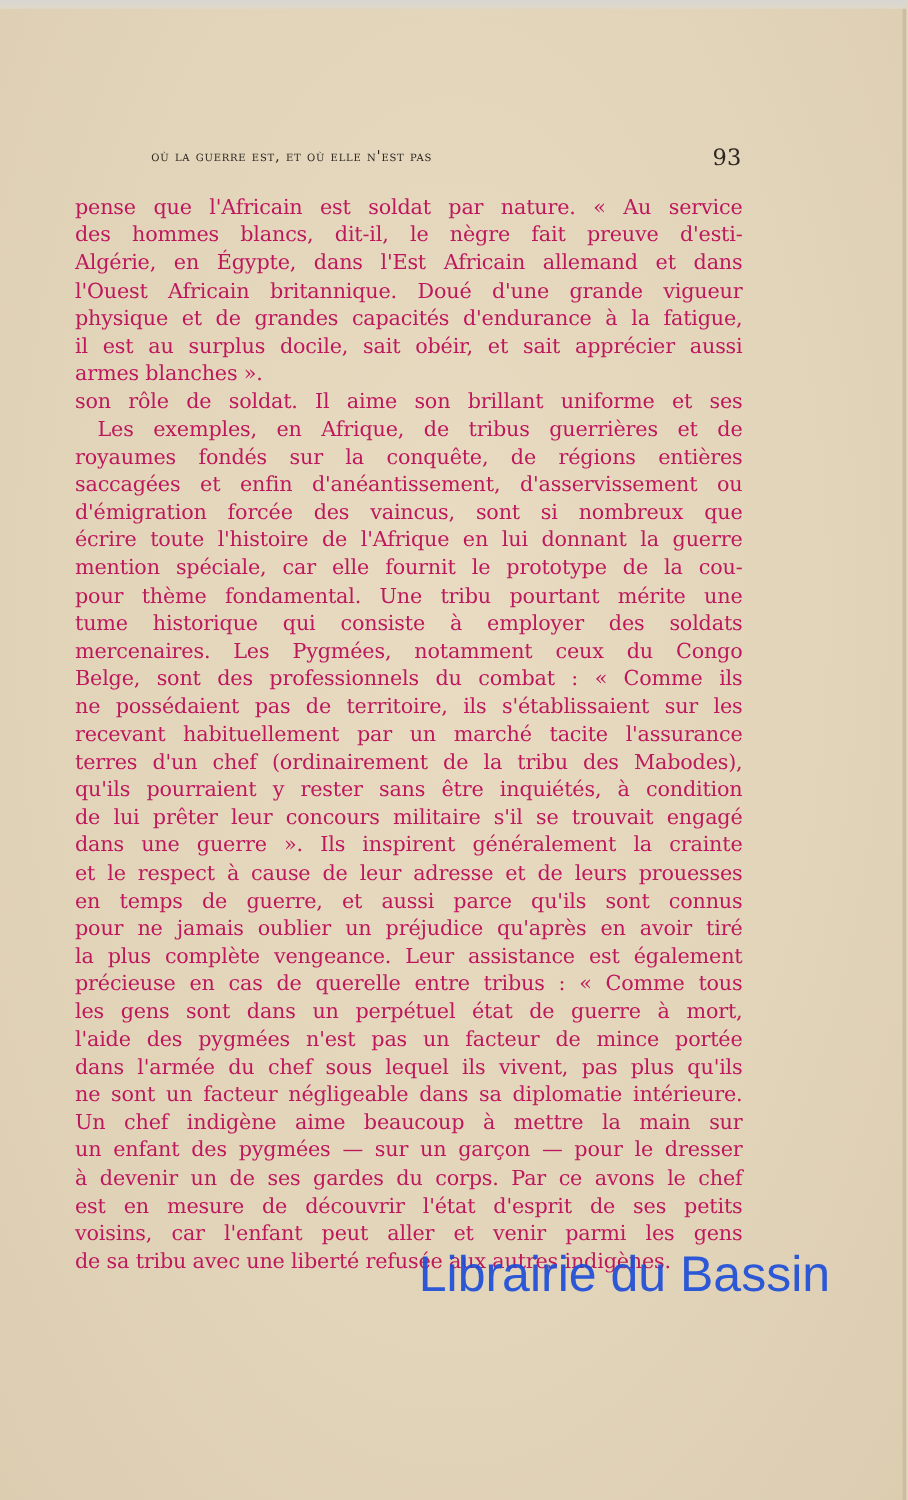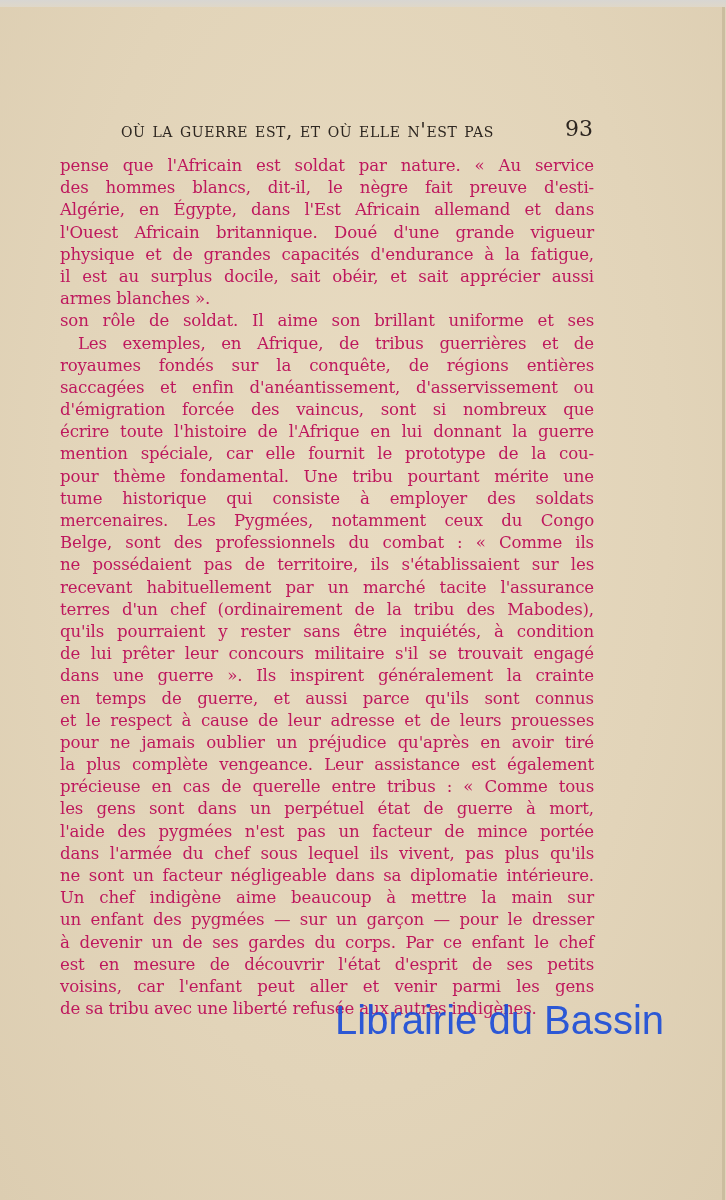--- a/index.html
+++ b/index.html
@@ -17,26 +17,26 @@
     background: radial-gradient(ellipse at 50% 40%, #e8dbc1 0%, #e2d4b9 60%, #dccdb1 100%);
     border-right: 3px solid #cbbd9f;
   }
   .running-head {
     position: absolute; top: 116px; left: 60px; width: 533px;
     font-family: "DejaVu Serif", serif;
     color: #2d2620;
   }
   .running-title {
     position: absolute; left: 61px; top: 2px;
-    font-variant: small-caps; font-size: 20px; letter-spacing: 0.6px;
+    font-variant: small-caps; font-size: 12px; letter-spacing: 0.6px;
     white-space: nowrap;
   }
   .page-number {
     position: absolute; right: 0; top: 0;
-    font-size: 22px;
+    font-size: 18px;
   }
   .body-text {
     position: absolute; left: 60px; top: 155px; width: 534px;
     font-family: "DejaVu Serif", serif;
     font-size: 16.6px;
     line-height: 22.2px;
     color: #be185d;
     letter-spacing: -0.15px;
   }
   .line {
@@ -86,31 +86,31 @@
     <span class="line">pour thème fondamental. Une tribu pourtant mérite une</span>
     <span class="line">tume historique qui consiste à employer des soldats</span>
     <span class="line">mercenaires. Les Pygmées, notamment ceux du Congo</span>
     <span class="line">Belge, sont des professionnels du combat : « Comme ils</span>
     <span class="line">ne possédaient pas de territoire, ils s'établissaient sur les</span>
     <span class="line">recevant habituellement par un marché tacite l'assurance</span>
     <span class="line">terres d'un chef (ordinairement de la tribu des Mabodes),</span>
     <span class="line">qu'ils pourraient y rester sans être inquiétés, à condition</span>
     <span class="line">de lui prêter leur concours militaire s'il se trouvait engagé</span>
     <span class="line">dans une guerre ». Ils inspirent généralement la crainte</span>
+    <span class="line">et le respect à cause de leur adresse et de leurs prouesses</span>
     <span class="line">en temps de guerre, et aussi parce qu'ils sont connus</span>
-    <span class="line">et le respect à cause de leur adresse et de leurs prouesses</span>
     <span class="line">pour ne jamais oublier un préjudice qu'après en avoir tiré</span>
     <span class="line">la plus complète vengeance. Leur assistance est également</span>
     <span class="line">précieuse en cas de querelle entre tribus : « Comme tous</span>
     <span class="line">les gens sont dans un perpétuel état de guerre à mort,</span>
     <span class="line">l'aide des pygmées n'est pas un facteur de mince portée</span>
     <span class="line">dans l'armée du chef sous lequel ils vivent, pas plus qu'ils</span>
     <span class="line">ne sont un facteur négligeable dans sa diplomatie intérieure.</span>
     <span class="line">Un chef indigène aime beaucoup à mettre la main sur</span>
     <span class="line">un enfant des pygmées — sur un garçon — pour le dresser</span>
-    <span class="line">à devenir un de ses gardes du corps. Par ce enfant le chef</span>
+    <span class="line">à devenir un de ses gardes du corps. Par ce avons le chef</span>
     <span class="line">est en mesure de découvrir l'état d'esprit de ses petits</span>
     <span class="line">voisins, car l'enfant peut aller et venir parmi les gens</span>
     <span class="line last">de sa tribu avec une liberté refusée aux autres indigènes.</span>
   </div>
 </div>
 
 <div class="watermark" style="color: #1d4ed8;">Librairie du Bassin</div>
 
 </body></html>

